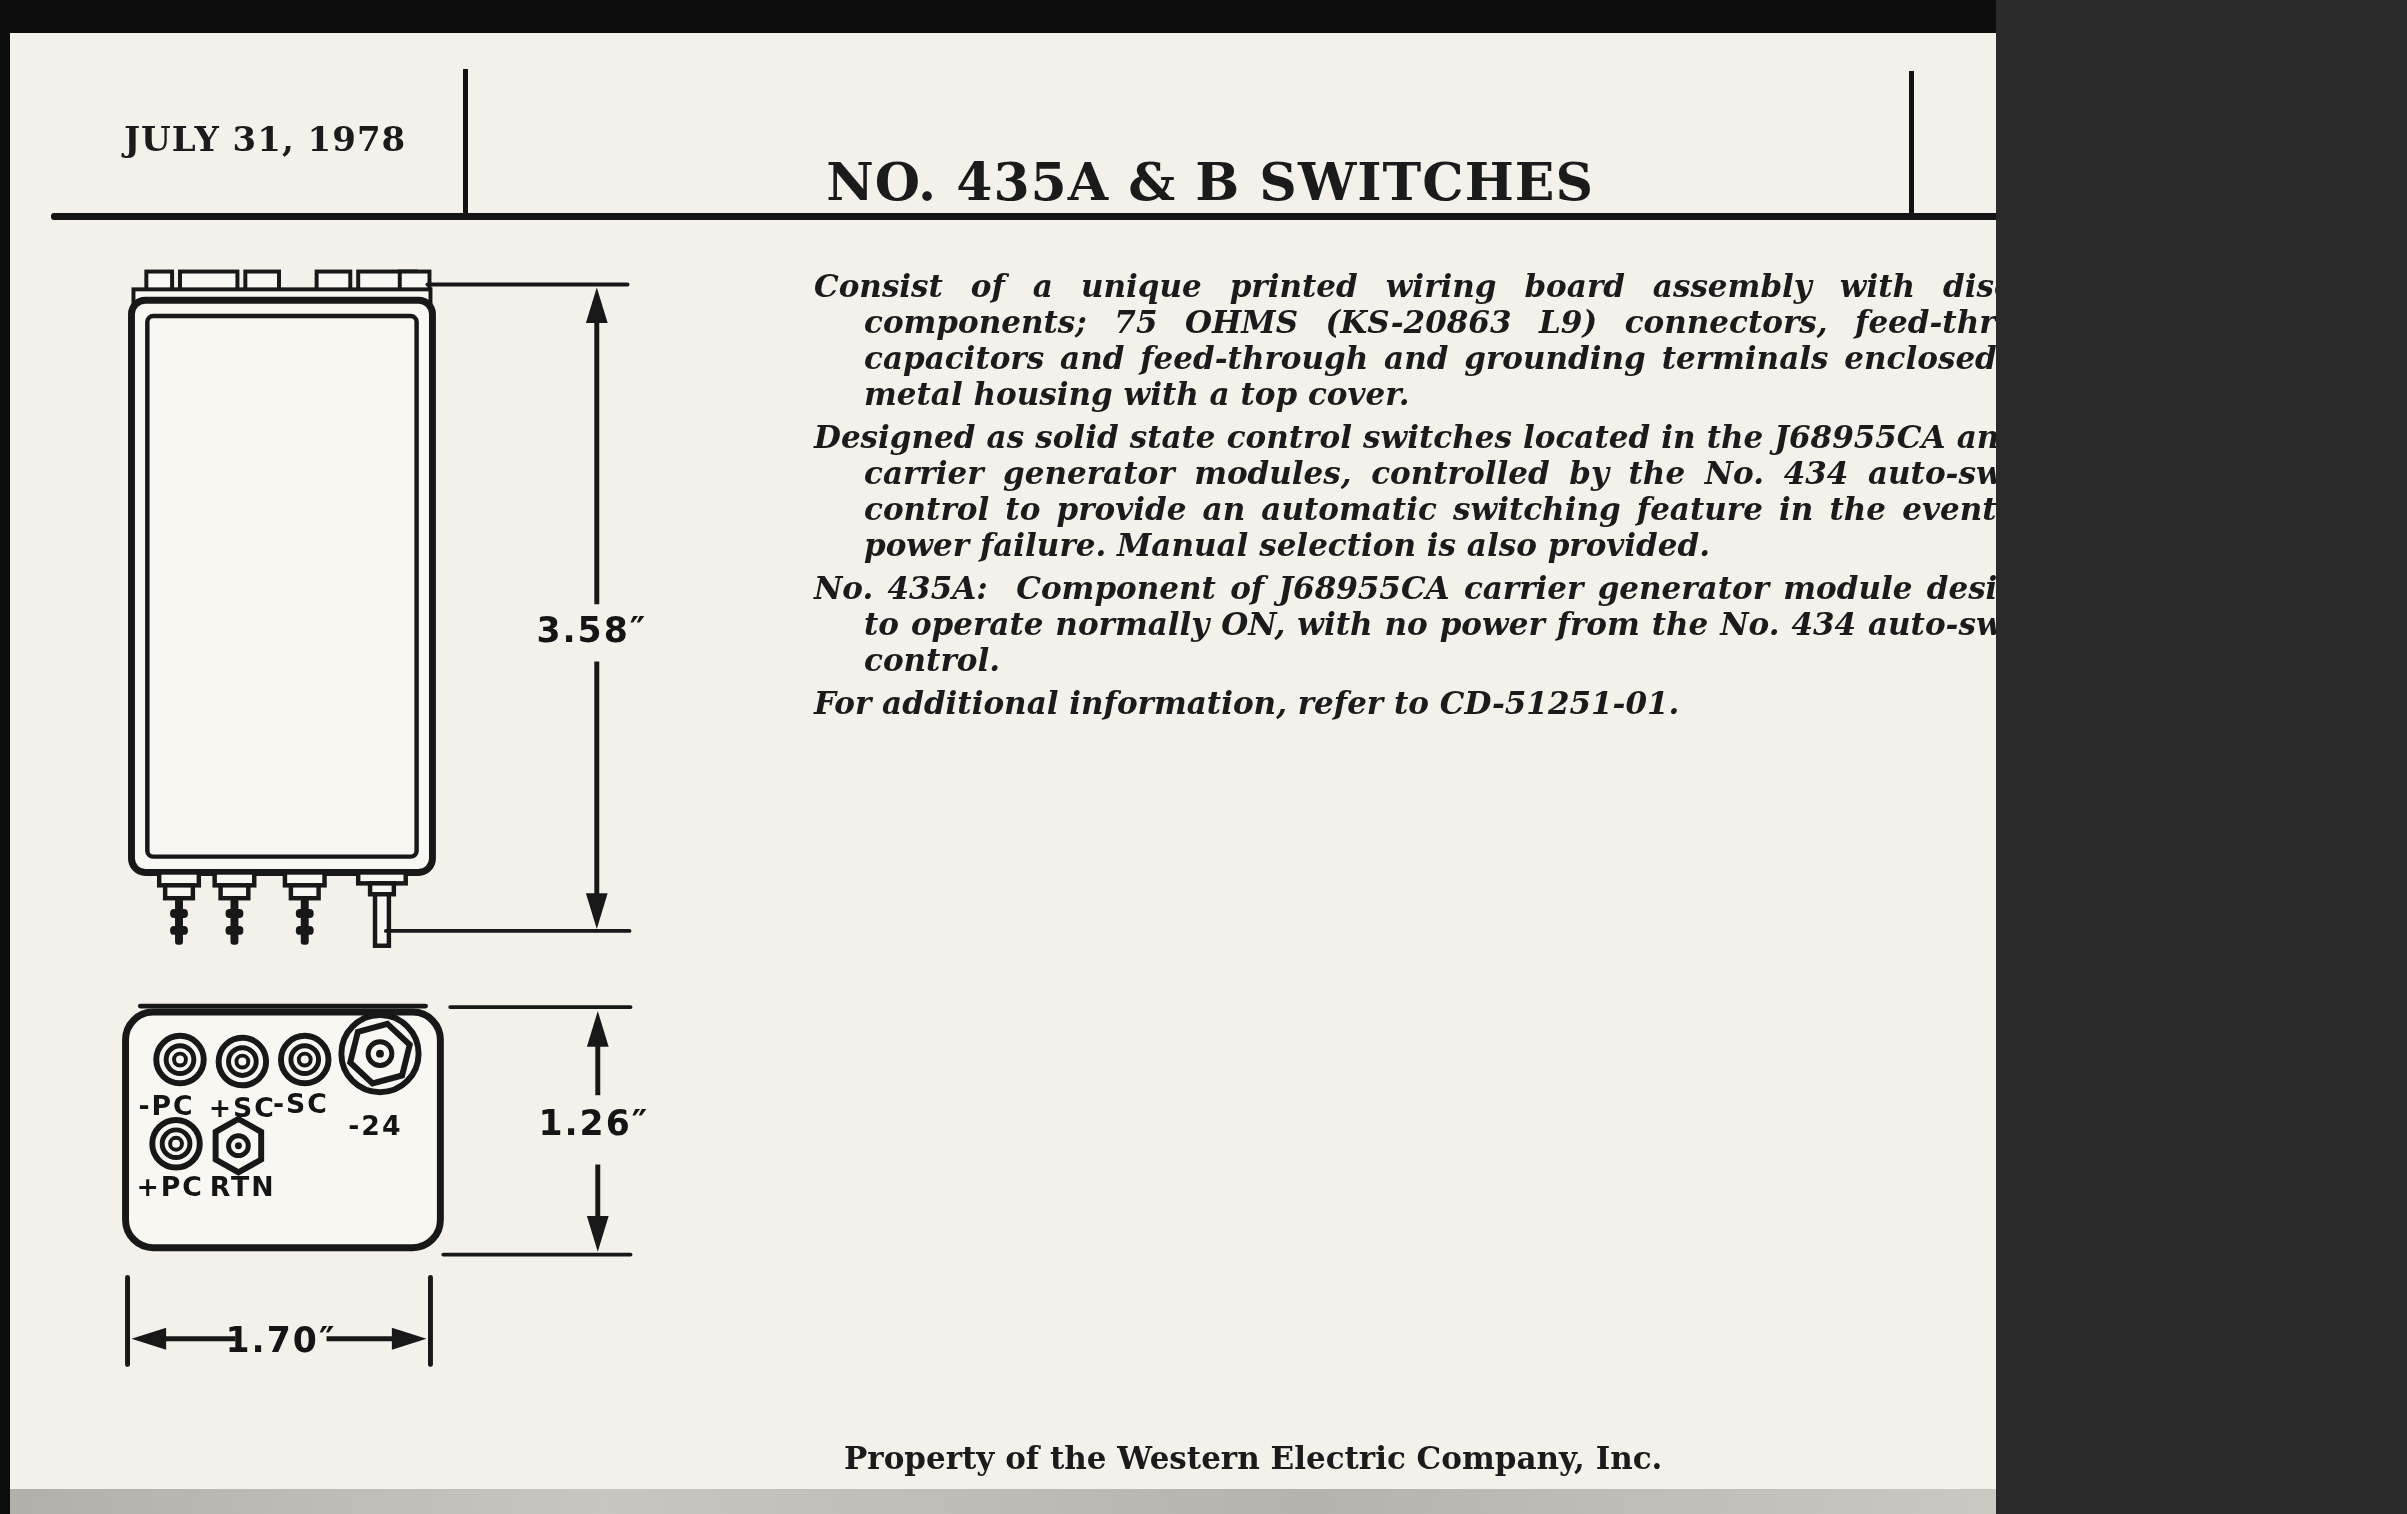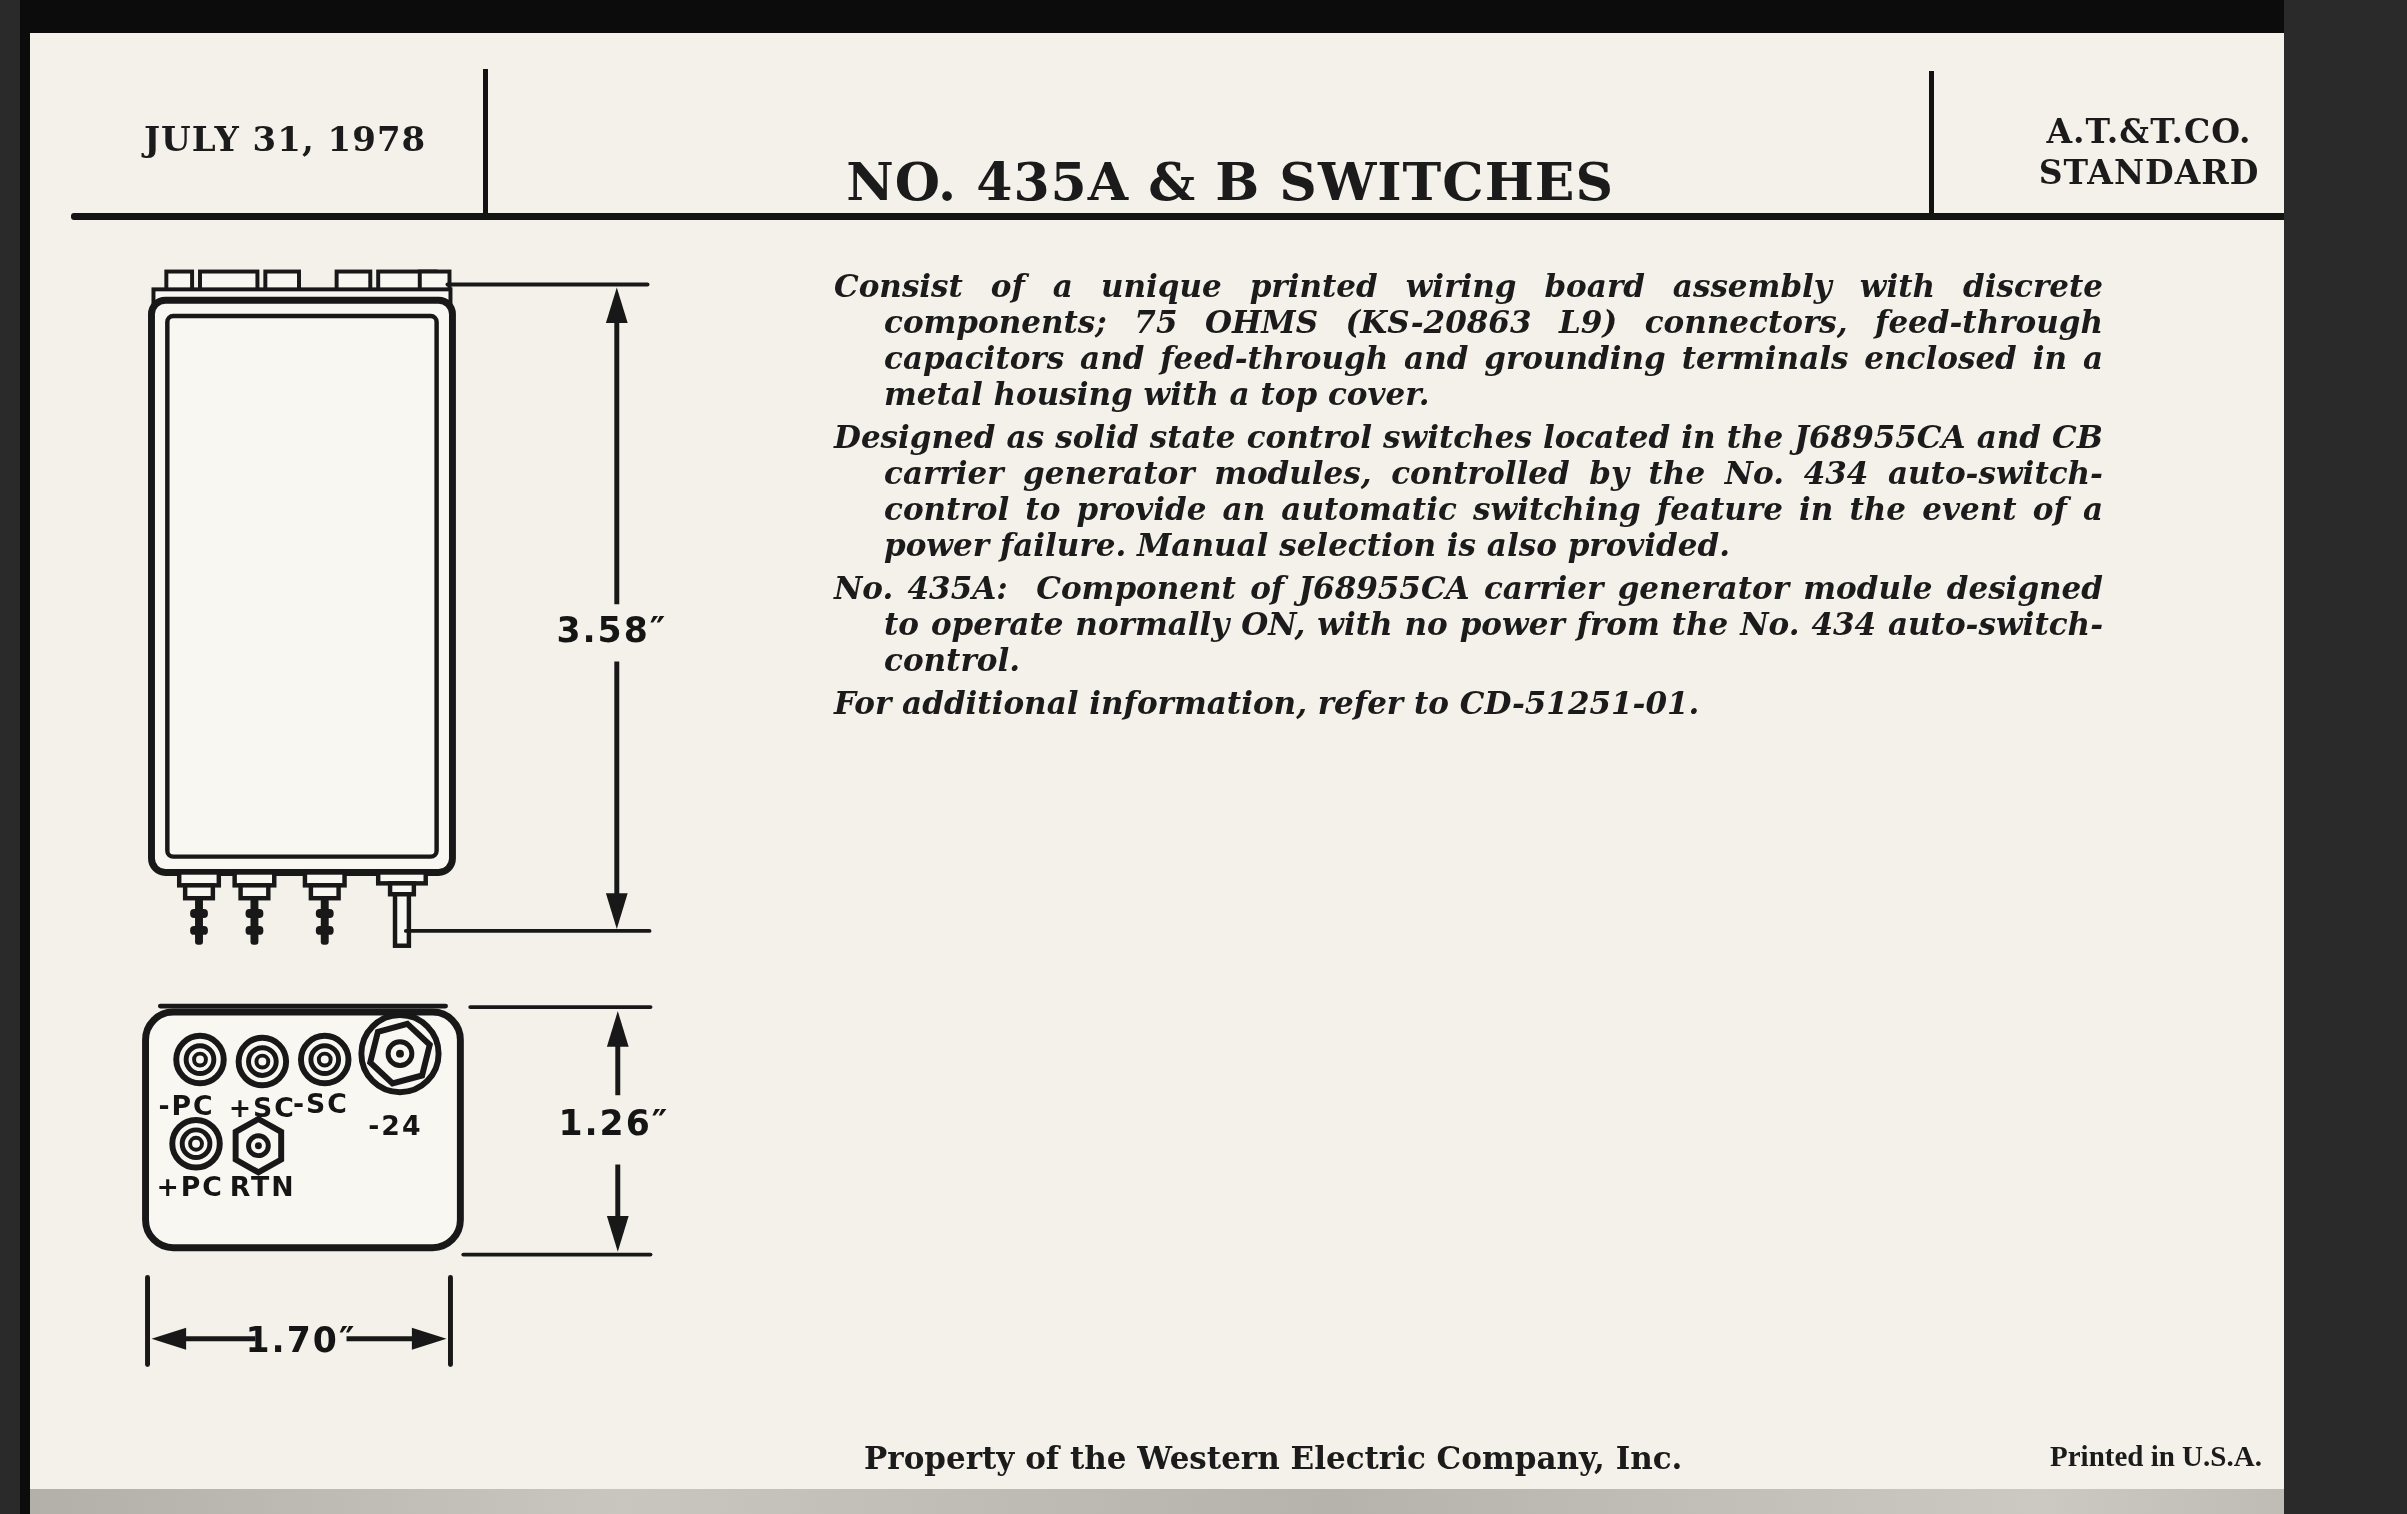--- a/index.html
+++ b/index.html
@@ -1,20 +1,19 @@
 <!DOCTYPE html>
 <html><head>
 <meta charset="utf-8">
 <style>
   html,body{margin:0;padding:0;background:#2a2a2a;}
   .page{
-    position:relative;width:2264px;height:1515px;overflow:hidden;
+    position:relative;width:1996px;height:1515px;overflow:hidden;
     background:#f3f1ea;color:#1b1b1b;
     font-family:"DejaVu Serif","Liberation Serif",serif;
-    margin-left:20px;
   }
   
   .band-top{position:absolute;left:0;top:0;width:2408px;height:33px;background:#0c0c0c;}
   .band-left{position:absolute;left:0;top:33px;width:10px;height:1482px;background:#0c0c0c;}
   .band-right{position:absolute;left:2376px;top:0;width:32px;height:1515px;background:#0c0c0c;}
   .band-bottom{position:absolute;left:10px;top:1489px;width:2366px;height:26px;
     background:linear-gradient(90deg,#b3b0a9,#c9c6bf 25%,#b6b3ac 55%,#ccc9c2 85%,#b9b6af);}
   
   .date{position:absolute;left:124px;top:119px;font-size:34px;font-weight:bold;letter-spacing:1px;white-space:nowrap;}
   .vr1{position:absolute;left:463px;top:69px;width:5px;height:145px;background:#121212;}

